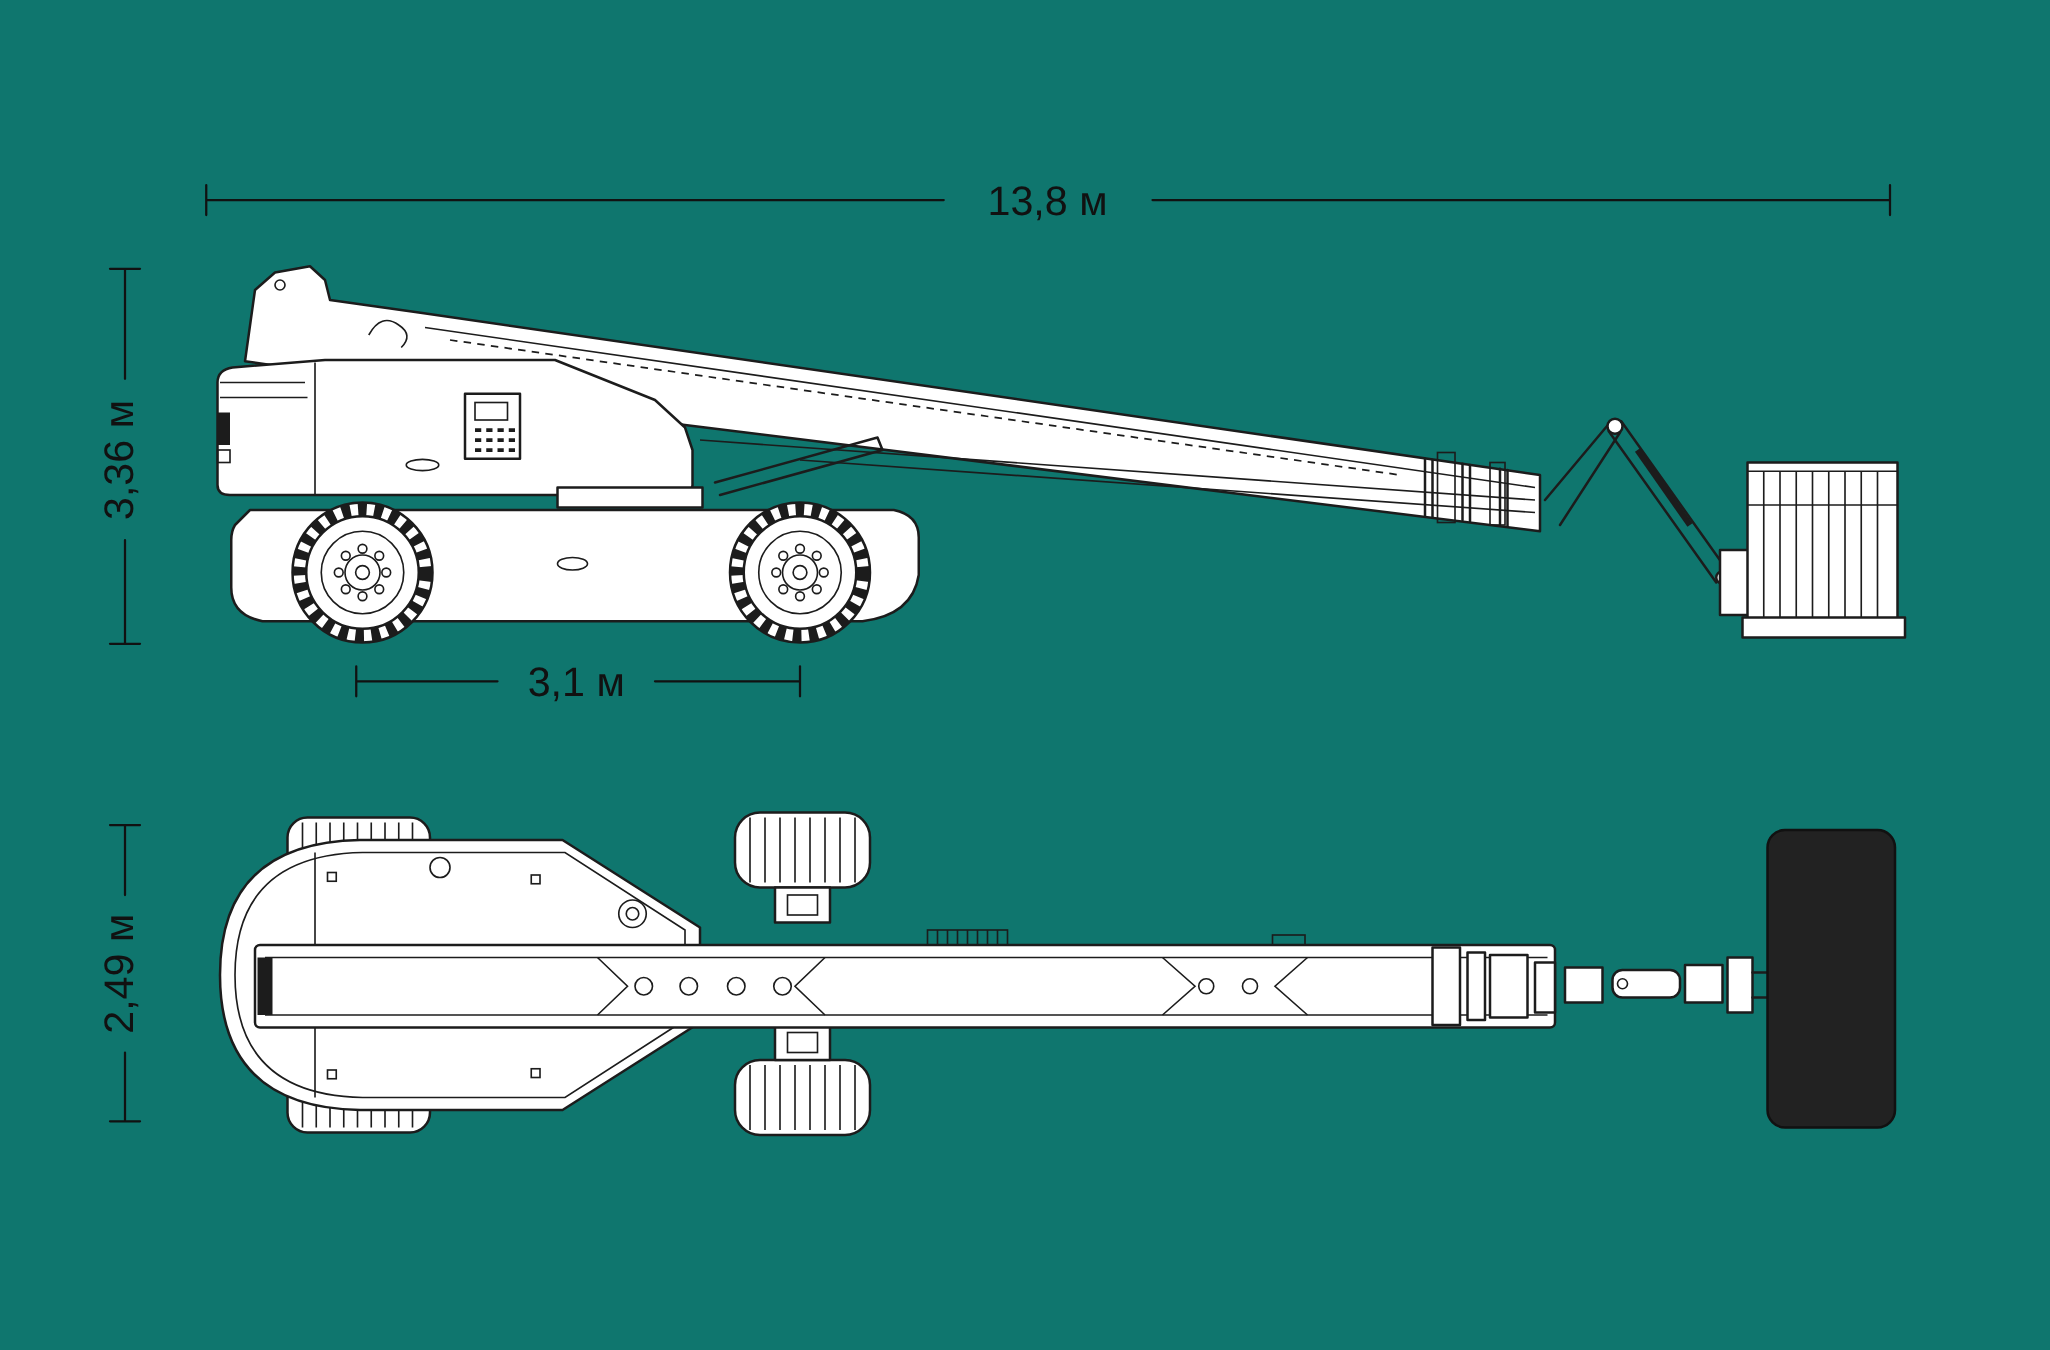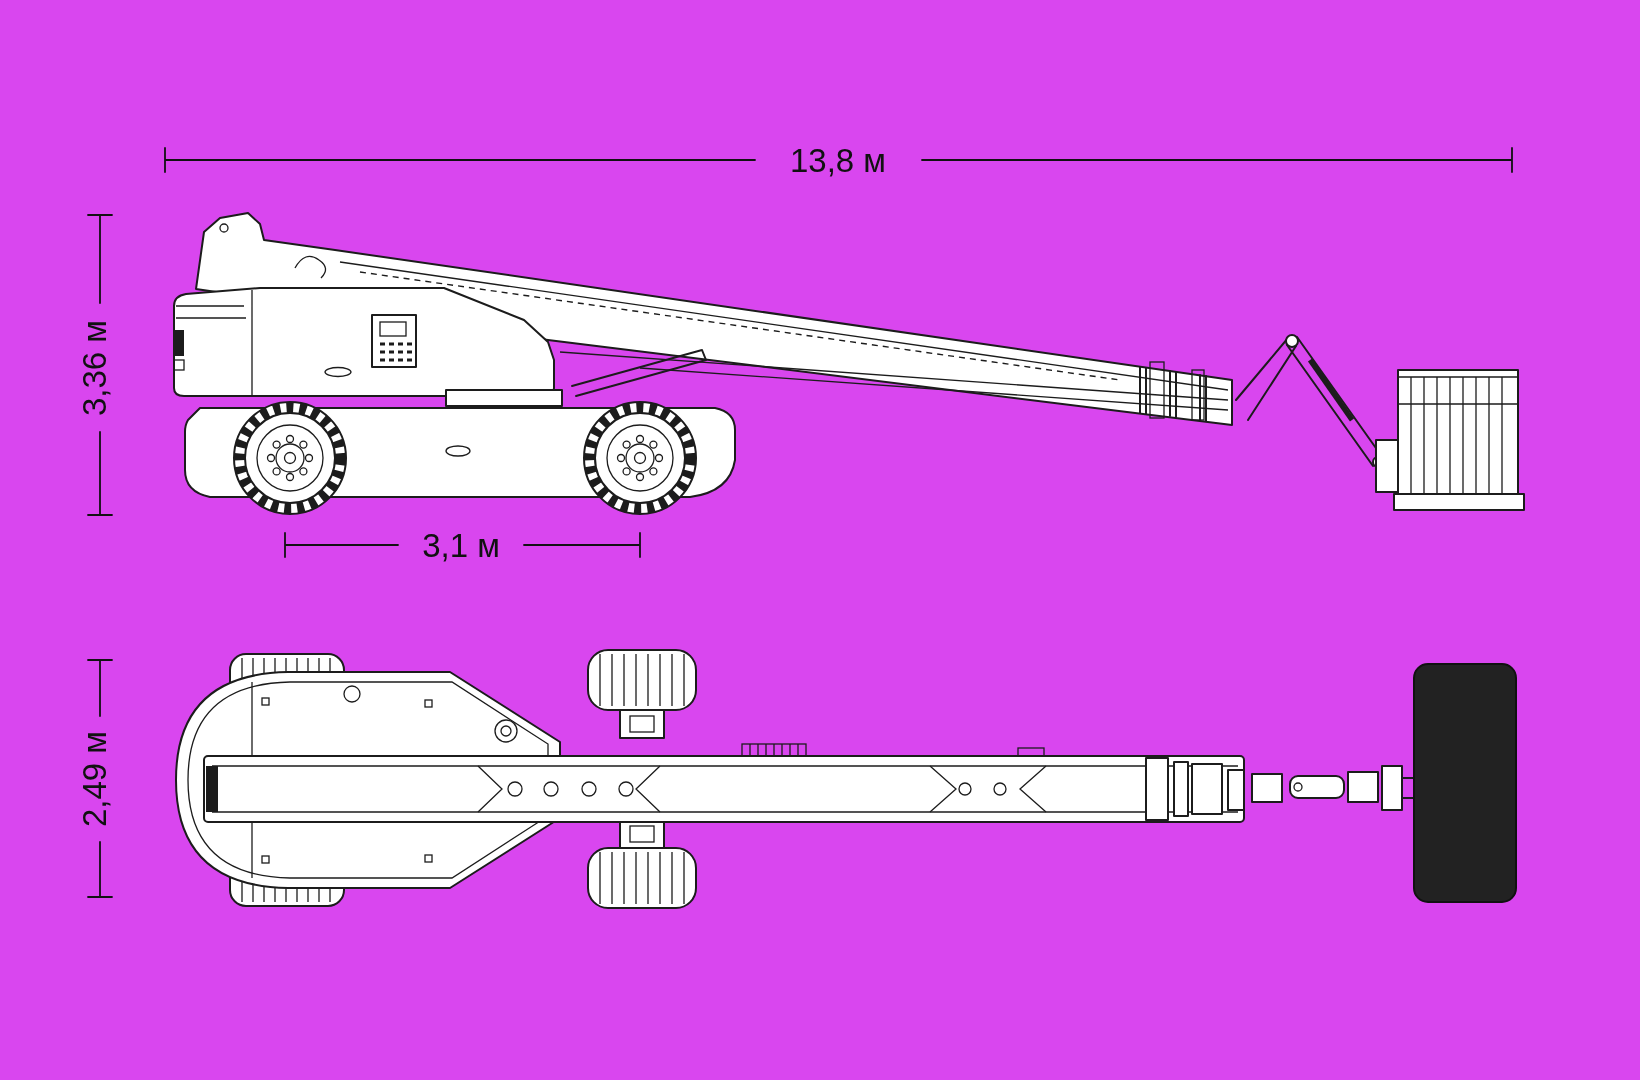--- a/index.html
+++ b/index.html
@@ -1,16 +1,16 @@
 <!DOCTYPE html>
 <html><head>
 <meta charset="utf-8">
 <style>
   html,body{margin:0;padding:0;background:#fff;}
-  .stage{position:relative;width:1640px;height:1080px;background:#d946ef;overflow:hidden;}
+  .stage{position:relative;width:1640px;height:1080px;background:#0f766e;overflow:hidden;}
   svg{display:block;}
   .ln{fill:none;stroke:#1c1c1c;stroke-width:2;stroke-linejoin:round;stroke-linecap:round;}
   .lnw{fill:#ffffff;stroke:#1c1c1c;stroke-width:2;stroke-linejoin:round;}
   .thin{fill:none;stroke:#1c1c1c;stroke-width:1.3;}
   .dash{fill:none;stroke:#1c1c1c;stroke-width:1.4;stroke-dasharray:6 5;}
   .tread{fill:none;stroke:#1c1c1c;stroke-width:11;stroke-dasharray:7 6;}
   .dim{fill:none;stroke:#111;stroke-width:1.8;stroke-linecap:round;}
   .dim-label{font-family:"Liberation Sans",sans-serif;font-size:33px;fill:#111;}
   .dark{fill:#1c1c1c;stroke:none;}
 </style>

